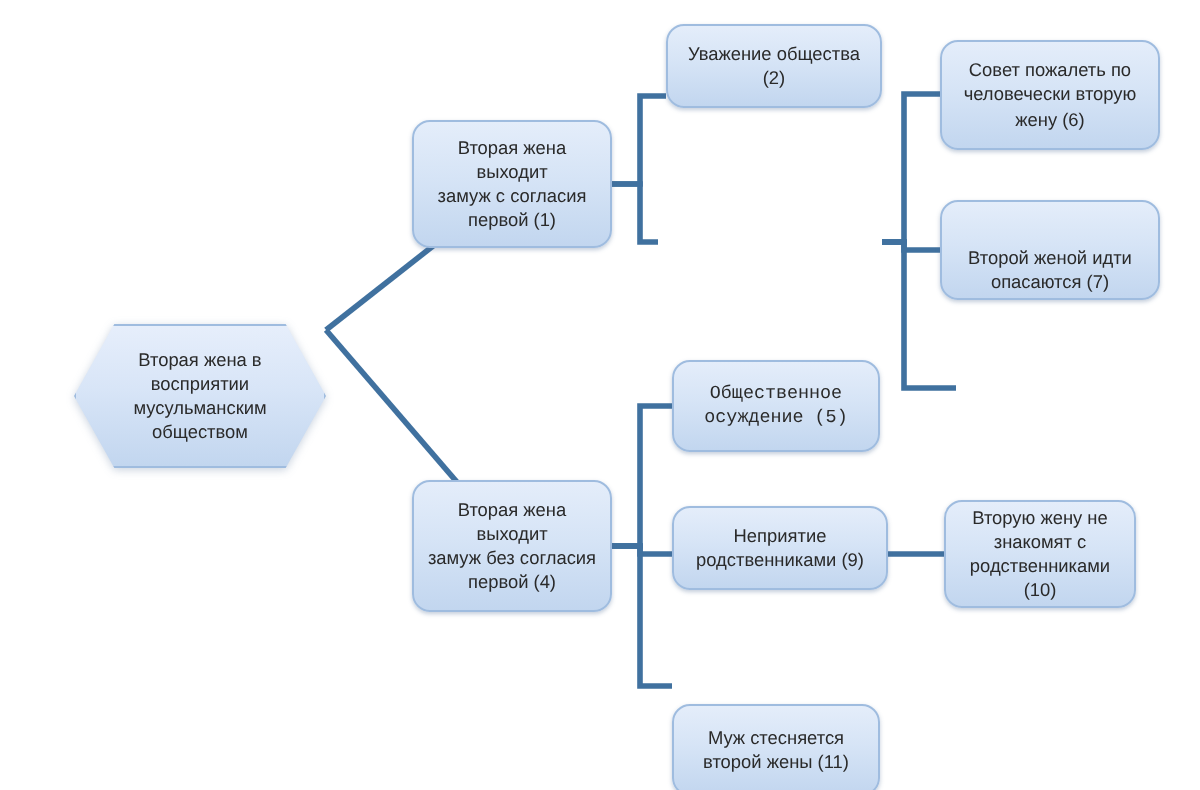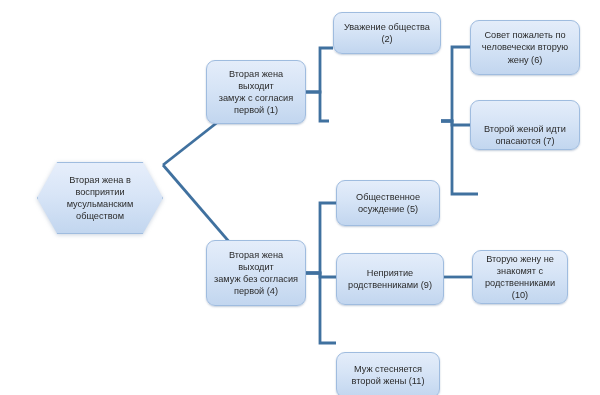--- a/index.html
+++ b/index.html
@@ -120,26 +120,26 @@
 опасаются (7)</span>
   </div>
 
 
   <div class="node node-box" style="left: 206px; top: 240px; width: 100px; height: 66px;">
     <span class="node-text">Вторая жена выходит
 замуж без согласия
 первой (4)</span>
   </div>
 
-  <div class="node node-box" style="left: 336px; top: 180px; width: 104px; height: 46px;">
+  <div class="node node-box" style="left: 336px; top: 180px; width: 104px; height: 46px; font-family: Liberation Mono, monospace;">
     <span class="node-text">Общественное
 осуждение (5)</span>
   </div>
 
-  <div class="node node-box" style="left: 336px; top: 253px; width: 108px; height: 52px;">
+  <div class="node node-box" style="left: 336px; top: 253px; width: 108px; height: 42px;">
     <span class="node-text">Неприятие
 родственниками (9)</span>
   </div>
 
   <div class="node node-box" style="left: 336px; top: 320px; width: 104px; height: 46px; margin-top: 32px;">
     <span class="node-text">Муж стесняется
 второй жены (11)</span>
   </div>
 
   <div class="node node-box" style="left: 472px; top: 250px; width: 96px; height: 54px;">

